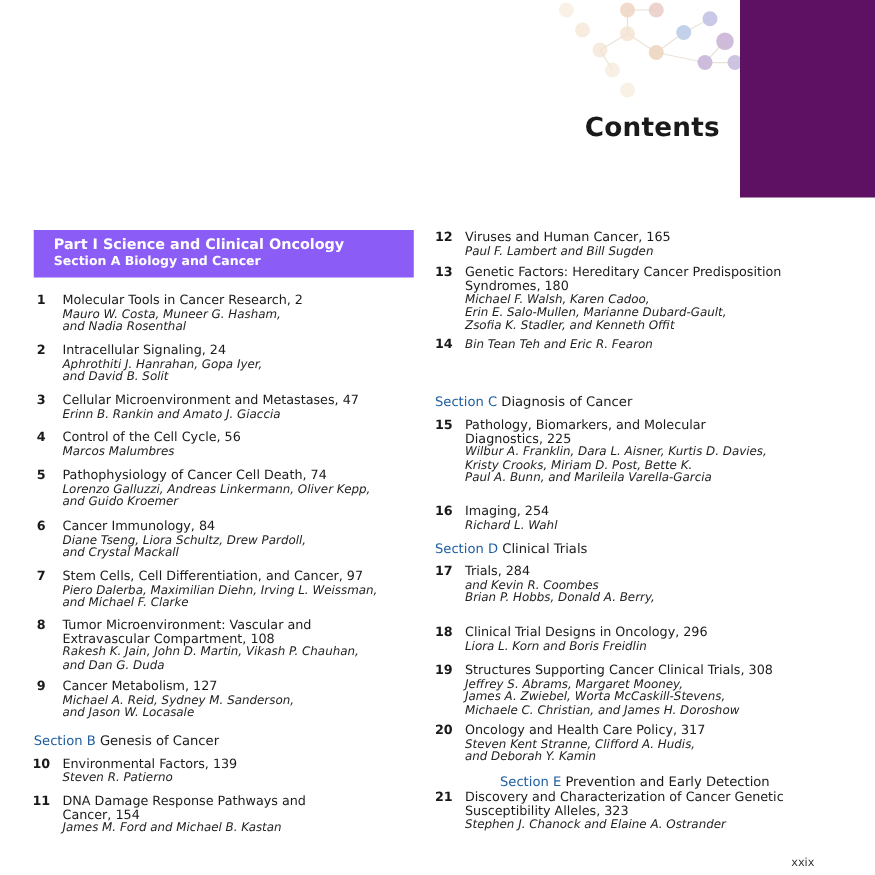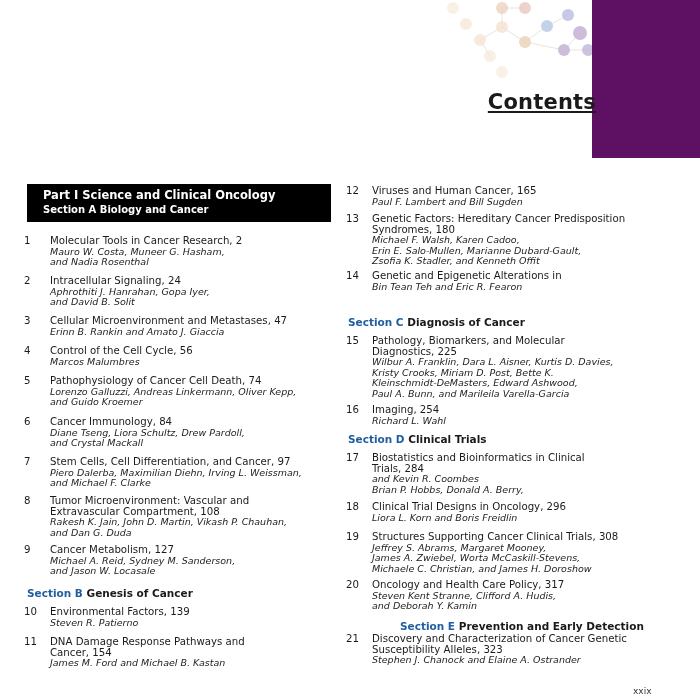--- a/index.html
+++ b/index.html
@@ -1,30 +1,30 @@
 <!DOCTYPE html>
 <html><head>
 <meta charset="utf-8">
 <style>
   html, body { margin:0; padding:0; }
   body { width:700px; height:700px; background:#ffffff; position:relative; overflow:hidden;
          font-family:"DejaVu Sans", sans-serif; color:#1a1a1a; }
   .purple-block { position:absolute; left:592px; top:0; width:108px; height:158px; background:#5e1063; }
   .molecule { position:absolute; left:440px; top:0; width:152px; height:85px; }
-  .title { position:absolute; right:104px; top:90px; font-size:21px; font-weight:bold; color:#1a1a1a; letter-spacing:0.2px;text-decoration:underline; }
-  .part-box { position:absolute; left:27px; top:184px; width:304px; height:38px; background:#000000; color:#fff;
+  .title { position:absolute; right:124px; top:90px; font-size:21px; font-weight:bold; color:#1a1a1a; letter-spacing:0.2px; }
+  .part-box { position:absolute; left:27px; top:184px; width:304px; height:38px; background:#8b5cf6; color:#fff;
               padding:4px 0 0 16px; box-sizing:border-box; font-weight:bold; }
   .part-box .l1 { font-size:11.5px; line-height:15px; }
   .part-box .l2 { font-size:10px; line-height:13px; }
   .entry { position:absolute; font-size:10.2px; line-height:10.5px; }
-  .entry .num { position:absolute; left:0; width:18px; text-align:left; font-weight:normal; }
+  .entry .num { position:absolute; left:0; width:18px; text-align:center; font-weight:bold; }
   .entry .body { position:absolute; left:26px; white-space:nowrap; }
   .entry .ttl { display:block; }
   .entry .auth { display:block; font-style:italic; font-size:9.5px; color:#222; }
-  .section { position:absolute; font-size:10.5px; font-weight:bold; color:#1a1a1a; }
+  .section { position:absolute; font-size:10.5px; font-weight:normal; color:#1a1a1a; }
   .section .sec-label { color:#1f5fa0; }
   .page-num { position:absolute; left:633px; top:686px; font-size:9px; color:#333; }
 </style>
 </head>
 <body>
 
 <div class="purple-block"></div>
 
 <svg class="molecule" viewBox="0 0 152 85">
   <g stroke="#e6dccf" stroke-width="1" opacity="0.8">
@@ -164,46 +164,43 @@
         <span class="ttl">Genetic Factors: Hereditary Cancer Predisposition</span>
         <span class="ttl">Syndromes, 180</span>
         <span class="auth">Michael F. Walsh, Karen Cadoo,</span>
         <span class="auth">Erin E. Salo-Mullen, Marianne Dubard-Gault,</span>
         <span class="auth">Zsofia K. Stadler, and Kenneth Offit</span>
       </div>
     </div>
     <div class="entry" style="left: 346px; top: 271px;">
       <span class="num">14</span>
       <div class="body">
-        <span class="ttl">Genetic and Epigenetic Alterations in</span>
         <span class="auth">Bin Tean Teh and Eric R. Fearon</span>
       </div>
     </div>
     <div class="entry" style="left: 346px; top: 336px;">
       <span class="num">15</span>
       <div class="body">
         <span class="ttl">Pathology, Biomarkers, and Molecular</span>
         <span class="ttl">Diagnostics, 225</span>
         <span class="auth">Wilbur A. Franklin, Dara L. Aisner, Kurtis D. Davies,</span>
         <span class="auth">Kristy Crooks, Miriam D. Post, Bette K.</span>
-        <span class="auth">Kleinschmidt-DeMasters, Edward Ashwood,</span>
         <span class="auth">Paul A. Bunn, and Marileila Varella-Garcia</span>
       </div>
     </div>
     <div class="entry" style="left: 346px; top: 405px;">
       <span class="num">16</span>
       <div class="body">
         <span class="ttl">Imaging, 254</span>
         <span class="auth">Richard L. Wahl</span>
       </div>
     </div>
     <div class="entry" style="left: 346px; top: 453px;">
       <span class="num">17</span>
       <div class="body">
-        <span class="ttl">Biostatistics and Bioinformatics in Clinical</span>
         <span class="ttl">Trials, 284</span>
         <span class="auth">and Kevin R. Coombes</span>
         <span class="auth">Brian P. Hobbs, Donald A. Berry,</span>
       </div>
     </div>
     <div class="entry" style="left: 346px; top: 502px;">
       <span class="num">18</span>
       <div class="body">
         <span class="ttl">Clinical Trial Designs in Oncology, 296</span>
         <span class="auth">Liora L. Korn and Boris Freidlin</span>

